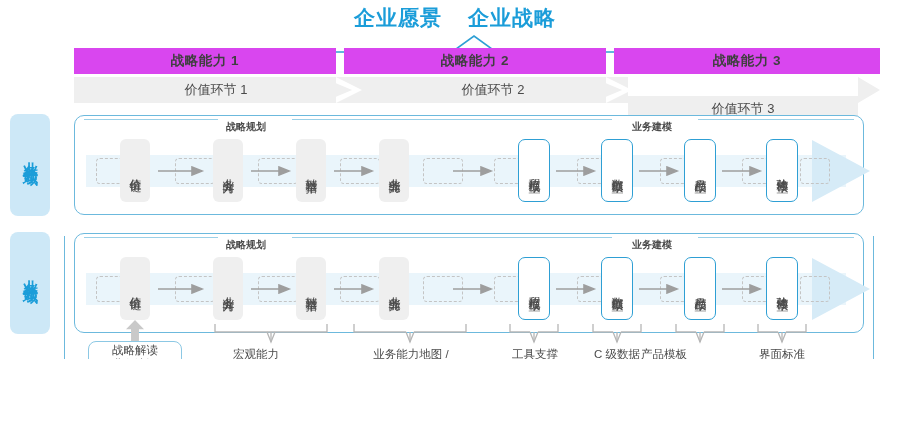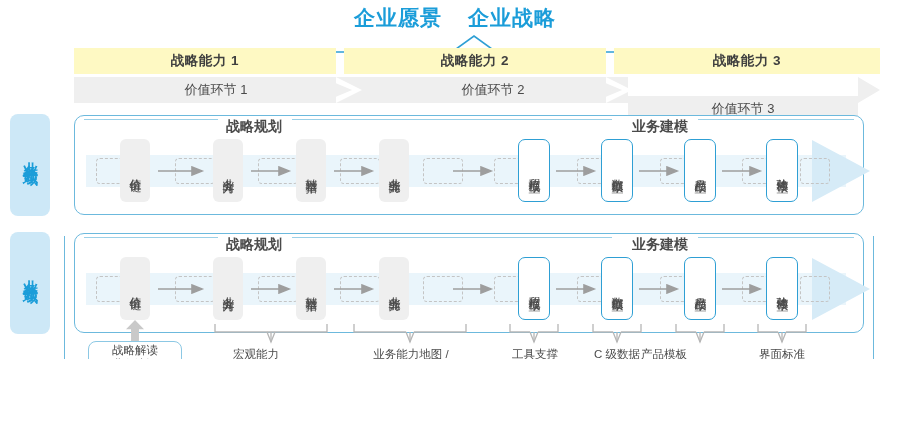--- a/index.html
+++ b/index.html
@@ -26,21 +26,21 @@
 
   
   .caret-line{position:absolute;left:74px;top:34px;width:806px;height:22px;}
 
   
   .cap-band{
     position:absolute;left:74px;top:48px;width:806px;height:26px;
   }
   .cap-cell{
     position:absolute;top:0;height:26px;
-    background:#fef9c3;
+    background:#d946ef;
     color:#3f3f3f;font-size:13.5px;font-weight:bold;
     display:flex;align-items:center;justify-content:center;
     letter-spacing:.5px;
   }
   
   .val-band{
     position:absolute;left:74px;top:77px;width:806px;height:26px;
   }
   .val-cell{
     position:absolute;top:0;height:26px;
@@ -73,21 +73,21 @@
   .row-frame{
     position:absolute;left:74px;width:790px;
     border:1.4px solid #6cb9dd;border-radius:10px;
     background:#fff;
     box-sizing:border-box;
   }
   
   .sec-head{
     position:absolute;height:16px;
     display:flex;align-items:center;
-    font-size:14px;font-weight:bold;color:#4a4a4a;
+    font-size:10px;font-weight:bold;color:#4a4a4a;
     white-space:nowrap;
   }
   .sec-rule{
     position:absolute;height:1px;background:#9ad0e8;top:8px;
   }
 
   
   .flow-band{
     position:absolute;
     background:#eaf5fb;

